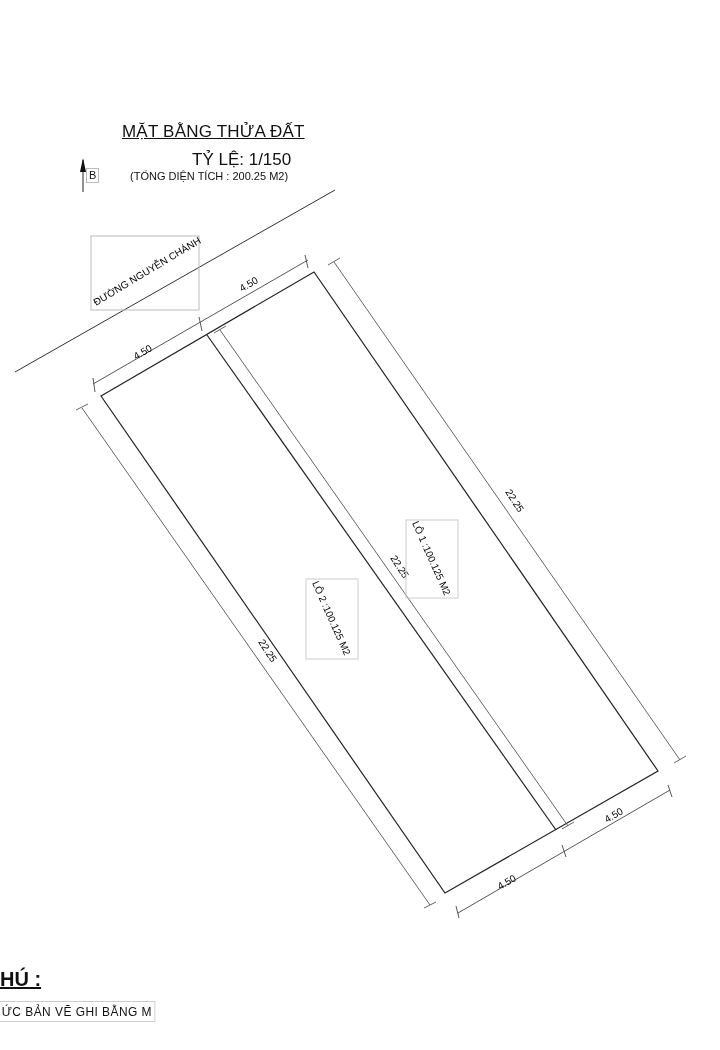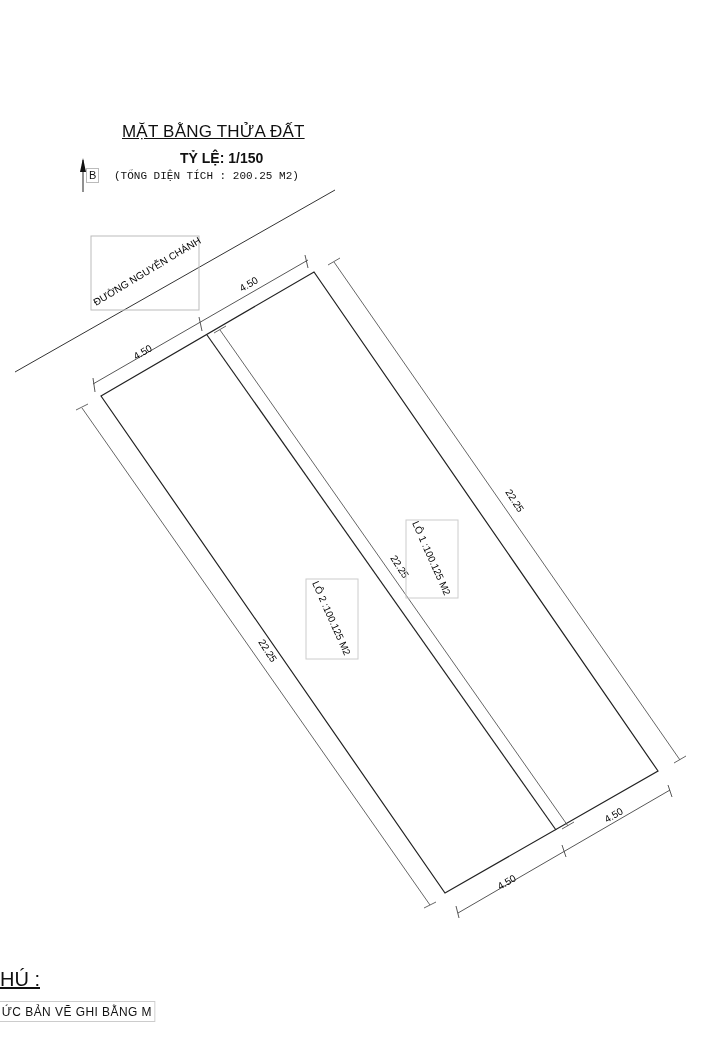--- a/index.html
+++ b/index.html
@@ -1,22 +1,22 @@
 <!DOCTYPE html>
 <html><head>
 <meta charset="utf-8">
 <style>
   html,body{margin:0;padding:0;background:#ffffff;}
   body{width:720px;height:1050px;position:relative;overflow:hidden;font-family:"Liberation Sans",sans-serif;color:#111;}
   .title{position:absolute;left:122px;top:122px;font-size:17px;font-weight:normal;text-decoration:underline;letter-spacing:0.2px;}
-  .scale{position:absolute;left:180px;top:150px;font-size:14px;font-weight:bold;}
-  .area{position:absolute;left:114px;top:170px;font-size:11px;font-family:Liberation Mono, monospace;}
+  .scale{position:absolute;left:192px;top:150px;font-size:17px;}
+  .area{position:absolute;left:130px;top:170px;font-size:11px;}
   .north{position:absolute;left:78px;top:158px;width:24px;height:36px;}
   .north .b{position:absolute;left:8px;top:10px;font-size:11px;border:1px solid #bbb;padding:0 2px;line-height:13px;}
-  .note-title{position:absolute;left:0;top:968px;font-size:20px;font-weight:normal;text-decoration:underline;}
+  .note-title{position:absolute;left:0;top:968px;font-size:20px;font-weight:bold;text-decoration:underline;}
   .note-box{position:absolute;left:-2px;top:1001px;font-size:13px;border:1px solid #ccc;padding:2px 3px;letter-spacing:0.5px;transform:scaleX(0.92);transform-origin:left;}
   svg.drawing{position:absolute;left:0;top:0;}
   svg text{font-family:"Liberation Sans",sans-serif;}
 </style>
 </head>
 <body>
 
 <div class="title">MẶT BẰNG THỬA ĐẤT</div>
 <div class="scale">TỶ LỆ: 1/150</div>
 <div class="area">(TỔNG DIỆN TÍCH : 200.25 M2)</div>

